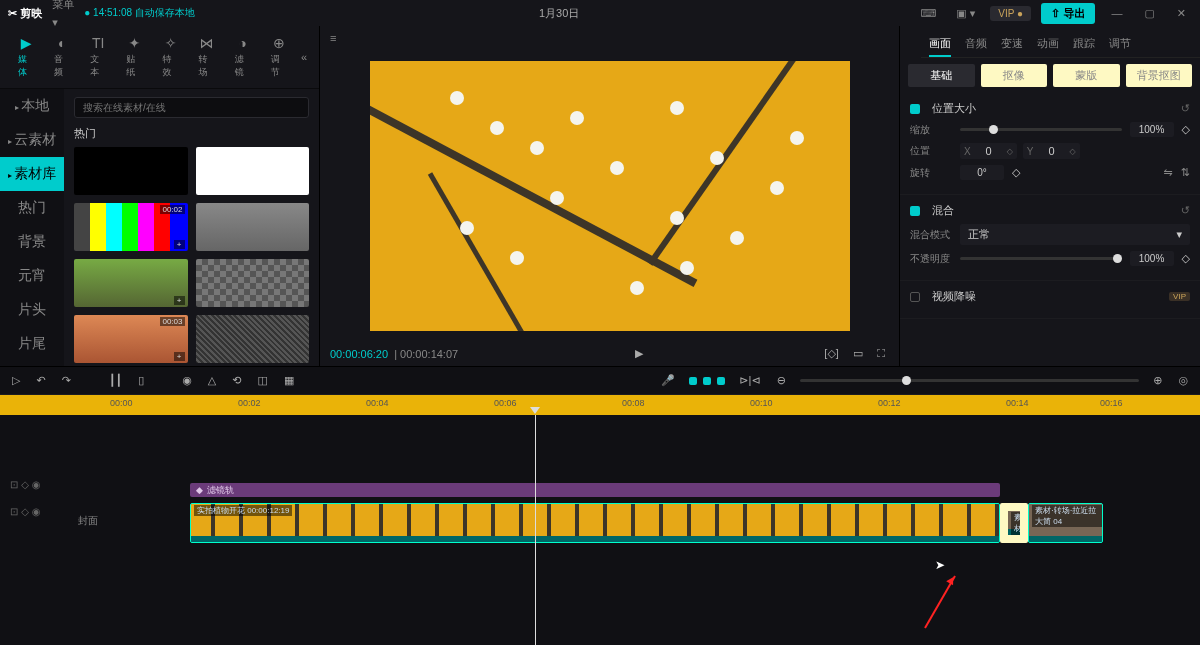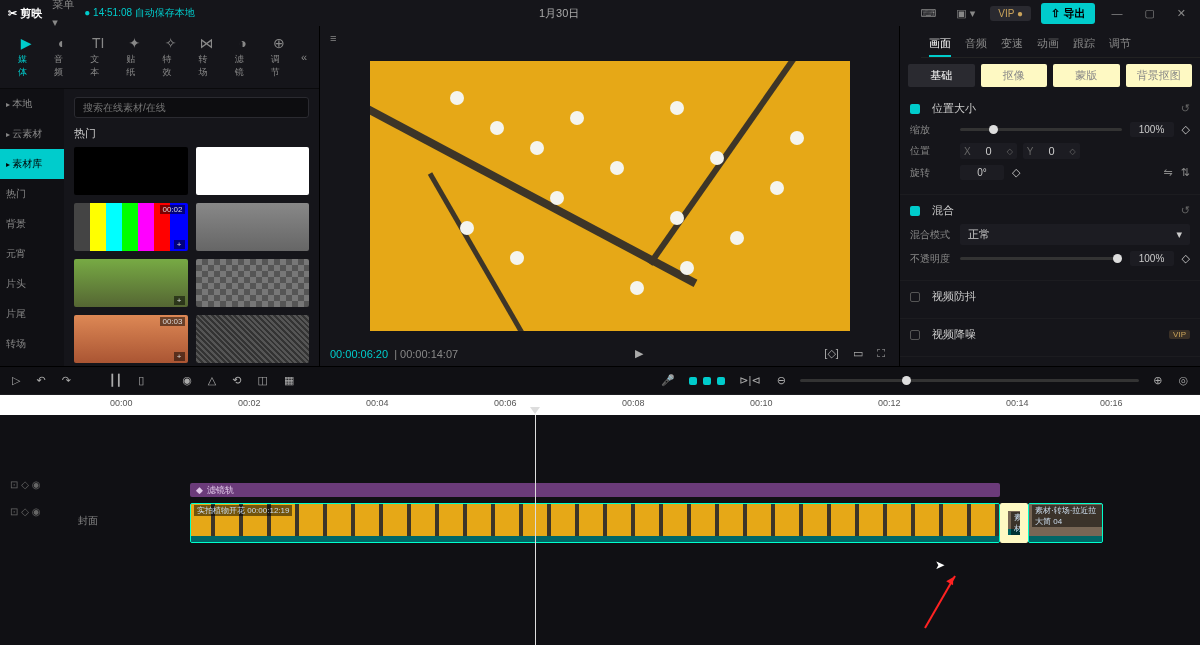--- a/index.html
+++ b/index.html
@@ -24,21 +24,21 @@
 .left { width: 320px; background: #15151a; display: flex; flex-direction: column; border-right: 1px solid #000; }
 .top-tabs { display: flex; padding: 5px 8px; gap: 0; border-bottom: 1px solid #0a0a0c; align-items: center; }
 .top-tab { display: flex; flex-direction: column; align-items: center; padding: 4px 10px; color: #888; cursor: pointer; gap: 2px; }
 .top-tab.active { color: #0cc; }
 .top-tab .ico { font-size: 14px; }
 .top-tab .lbl { font-size: 9px; }
 .top-tabs .collapse { margin-left: auto; color: #888; cursor: pointer; padding: 4px; }
 
 .left-body { display: flex; flex: 1; overflow: hidden; }
 .side-nav { width: 64px; background: #101014; display: flex; flex-direction: column; }
-.side-item { padding: 8px 6px; color: #888; cursor: pointer; font-size: 10px; text-align: left; }
+.side-item { padding: 8px 6px; color: #888; cursor: pointer; font-size: 14px; text-align: center; }
 .side-item.active { background: #0cc; color: #000; }
 .side-item .tri::before { content: "▸ "; font-size: 8px; }
 
 .media-area { flex: 1; padding: 8px 10px; overflow: hidden; }
 .search { background: #0d0d10; border: 1px solid #2a2a30; border-radius: 3px; padding: 4px 8px; width: 100%; color: #666; margin-bottom: 8px; font-size: 10px; }
 .section-hdr { color: #ccc; font-size: 11px; margin-bottom: 6px; }
 .thumbs { display: grid; grid-template-columns: repeat(2, 1fr); gap: 8px; }
 .thumb { width: 100%; height: 48px; background: #222; border-radius: 2px; position: relative; overflow: hidden; }
 .thumb .dur { position: absolute; top: 2px; right: 3px; font-size: 8px; color: #ddd; background: rgba(0,0,0,0.5); padding: 0 2px; }
 .thumb .add { position: absolute; bottom: 2px; right: 3px; font-size: 8px; color: #ddd; background: rgba(0,0,0,0.5); padding: 0 3px; }
@@ -94,21 +94,21 @@
 .xy .st { color: #666; font-size: 8px; cursor: pointer; }
 .select { background: #1c1c22; padding: 3px 8px; color: #ccc; border-radius: 2px; flex: 1; display: flex; justify-content: space-between; align-items: center; cursor: pointer; }
 
 
 .timeline { height: 279px; background: #101014; border-top: 1px solid #000; display: flex; flex-direction: column; }
 .tl-toolbar { display: flex; align-items: center; padding: 5px 10px; gap: 12px; border-bottom: 1px solid #1c1c20; }
 .tl-btn { color: #aaa; cursor: pointer; padding: 2px; }
 .tl-toolbar .spacer { flex: 1; }
 .tl-zoom { display: flex; align-items: center; gap: 6px; color: #888; }
 .tl-zoom .dot { width: 8px; height: 8px; background: #0cc; border-radius: 2px; }
-.tl-ruler { height: 20px; position: relative; background: #ffffff; color: #555; font-size: 9px; padding-left: 120px; }
+.tl-ruler { height: 20px; position: relative; background: #eab308; color: #555; font-size: 9px; padding-left: 120px; }
 .tl-ruler .tick { position: absolute; top: 3px; }
 .tl-tracks { flex: 1; position: relative; padding-left: 80px; }
 .playhead { position: absolute; top: 0; bottom: 0; left: 535px; width: 1px; background: #ddd; z-index: 10; }
 .playhead::before { content: ""; position: absolute; top: -8px; left: -5px; border: 5px solid transparent; border-top: 7px solid #ddd; }
 .track-head { position: absolute; left: 0; width: 76px; display: flex; align-items: center; gap: 6px; color: #666; font-size: 10px; padding-left: 10px; }
 .filter-track { position: absolute; top: 68px; height: 14px; }
 .filter-clip { position: absolute; left: 110px; width: 810px; height: 14px; background: #6b3b7a; border-radius: 2px; padding: 1px 6px; color: #e0c8e8; font-size: 9px; display: flex; align-items: center; }
 .video-track { position: absolute; top: 88px; height: 42px; }
 .video-head { top: 91px; }
 .clip { position: absolute; height: 40px; background: #0a8b8b; border: 1px solid #0fc; border-radius: 2px; overflow: hidden; }
@@ -337,26 +337,20 @@
             <div class="knob" style="left:calc(100% - 9px)"></div>
           </div>
         <span class="valbox">100%</span>
         <span class="st">◇</span>
       </div>
     </div>
 
     <div class="section">
       <div class="sec-head">
         <span class="sec-uncheck"></span>
-        <span class="sec-title">视频防抖</span>
-      </div>
-    </div>
-    <div class="section">
-      <div class="sec-head">
-        <span class="sec-uncheck"></span>
         <span class="sec-title">视频降噪</span>
         <span class="vip" style="margin-left:4px;font-size:8px;background:#3a3026;padding:0 4px;border-radius:2px;color:#c9a35a">VIP</span>
       </div>
     </div>
   </div>
 </div>
 
 <div class="timeline">
   <div class="tl-toolbar">
     <span class="tl-btn">▷</span>

